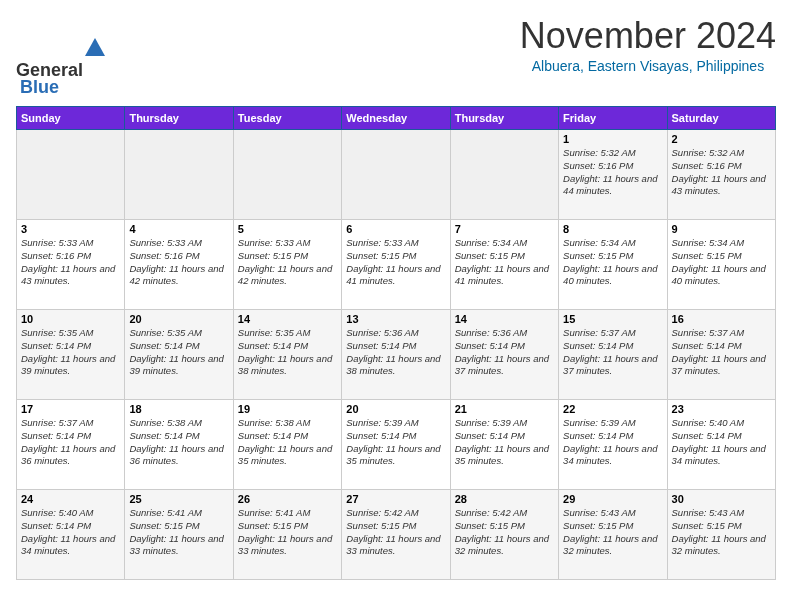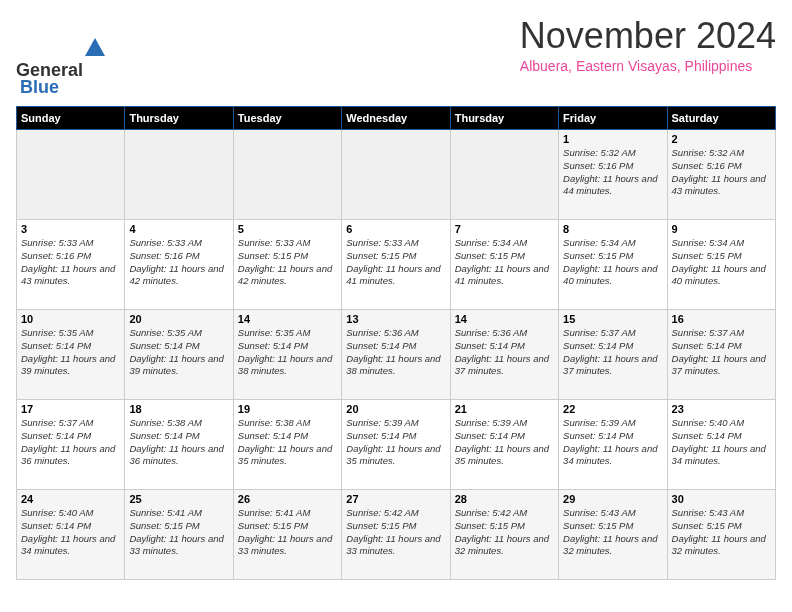--- a/index.html
+++ b/index.html
@@ -35,40 +35,40 @@
       height: 0;
       border-left: 10px solid transparent;
       border-right: 10px solid transparent;
       border-bottom: 18px solid #2a6db5;
       display: inline-block;
       margin-left: 2px;
       position: relative;
       top: -2px;
     }
     .title-block {
-      text-align: left;
+      text-align: center;
     }
     .month-title {
       font-size: 36px;
       font-weight: normal;
       color: #333;
       line-height: 1.1;
     }
     .location {
       font-size: 14px;
-      color: #ec4899;
+      color: #0369a1;
       margin-top: 2px;
     }
     table {
       width: 100%;
       border-collapse: collapse;
       font-size: 10.5px;
     }
     thead tr th {
-      background: #000000;
+      background: #6d28d9;
       color: #fff;
       padding: 5px 4px;
       text-align: left;
       font-weight: bold;
       font-size: 11px;
       border: 1px solid #1a5a9a;
     }
     tbody tr td {
       border: 1px solid #ccc;
       vertical-align: top;

